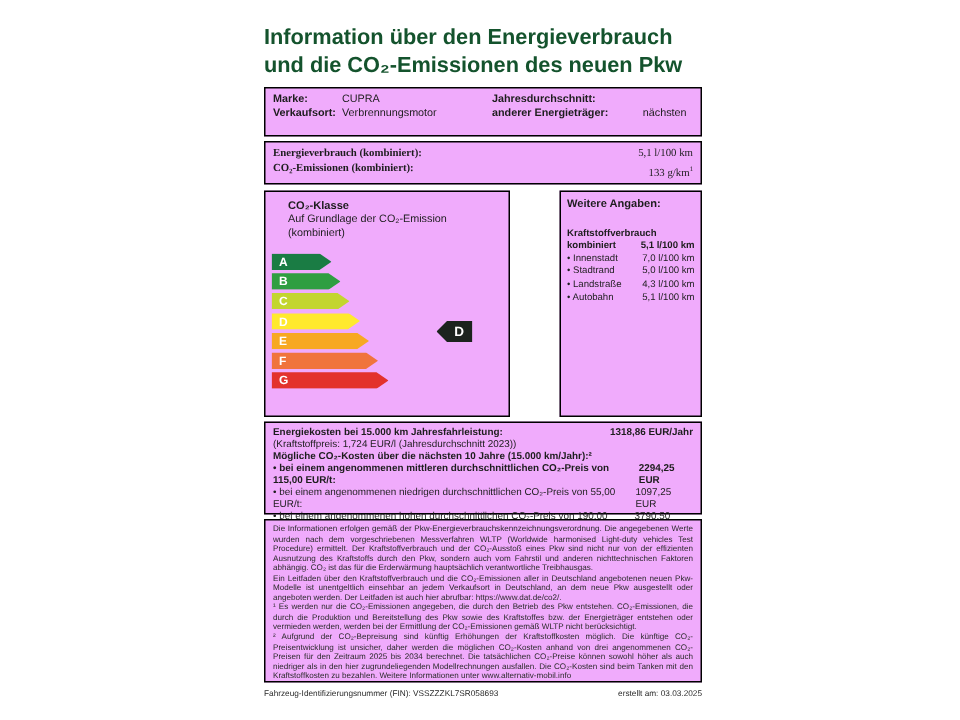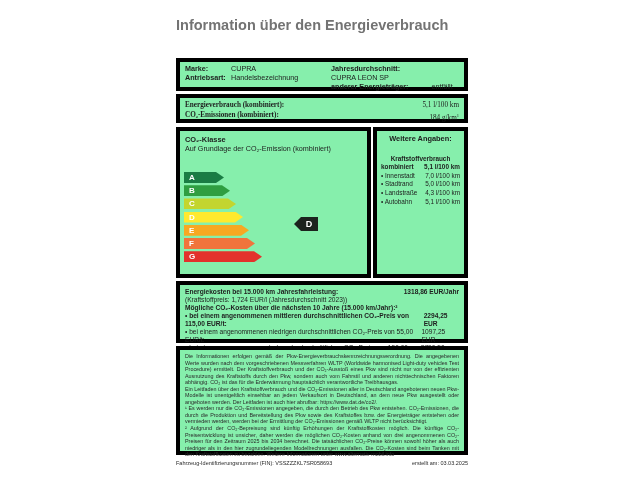--- a/index.html
+++ b/index.html
@@ -1,56 +1,56 @@
 <!DOCTYPE html>
 <html><head>
 <meta charset="utf-8">
 <style>
   * { margin:0; padding:0; box-sizing:border-box; }
   html,body { background:#ffffff; }
   body { font-family:"Liberation Sans", sans-serif; color:#1d1d1d; }
   .sheet { position:relative; width:640px; height:480px; background:#fff; overflow:hidden; }
 
   .title { position:absolute; left:176px; top:16px; width:300px;
-           font-size:14.5px; font-weight:bold; line-height:19px; color:#737373; letter-spacing:0; }
-
-  .box { position:absolute; border:4px solid #000000; background:#86efac; }
+           font-size:14.5px; font-weight:bold; line-height:19px; color:#14532d; letter-spacing:0; }
+
+  .box { position:absolute; border:1px solid #000000; background:#f0abfc; }
 
   
   .box1 { left:176px; top:58px; width:292px; height:33px; padding:2px 5px; font-size:7.2px; line-height:9.2px; }
   .b1-grid { display:flex; }
   .b1-left { width:146px; }
   .b1-right { flex:1; }
   .kv { display:flex; }
   .kv .k { font-weight:bold; width:46px; flex:none; }
   .b1-right .k2 { font-weight:bold; }
   .italic { font-style:italic; }
   .b1-right .inline-k { font-weight:bold; margin-right:23px; }
 
   
   .box2 { left:176px; top:94px; width:292px; height:29px; padding:3px 5px; font-size:7.2px; line-height:9.6px;font-family:Liberation Serif, serif; }
   .row-lr { display:flex; justify-content:space-between; }
   .row-lr .lbl { font-weight:bold; }
   sup { font-size:4.5px; }
 
   
-  .box3 { left:176px; top:127px; width:195px; height:151px; padding:4px 5px; }
+  .box3 { left:176px; top:127px; width:164px; height:151px; padding:4px 15px; }
   .box3 .hd { font-size:7.4px; font-weight:bold; line-height:9px; }
   .box3 .sub { font-size:7.2px; line-height:9px; }
   .bars { position:absolute; left:4px; top:41px; }
   .bar { height:11px; margin-bottom:2.2px; display:flex; align-items:center;
          clip-path: polygon(0 0, calc(100% - 8px) 0, 100% 50%, calc(100% - 8px) 100%, 0 100%); }
   .bar span { color:#fff; font-weight:bold; font-size:8px; padding-left:5px; line-height:11px; }
   .rating { position:absolute; left:114px; top:86px; width:24px; height:14px;
             display:flex; align-items:center; justify-content:center;
             clip-path: polygon(0 50%, 7px 0, 100% 0, 100% 100%, 7px 100%); }
   .rating span { color:#fff; font-weight:bold; font-size:9px; padding-left:6px; }
 
   
-  .box3b { left:373px; top:127px; width:95px; height:151px; padding:4px; font-size:6.4px; line-height:8.6px;text-align:center; }
+  .box3b { left:373px; top:127px; width:95px; height:151px; padding:4px; font-size:6.4px; line-height:8.6px; }
   .box3b .hd { font-size:7.4px; font-weight:bold; margin-bottom:11px; }
   .fc-head { font-weight:bold; }
   .fc-row { display:flex; justify-content:space-between; }
   .fc-row.bold { font-weight:bold; }
 
   
   .box4 { left:176px; top:281px; width:292px; height:62px; padding:2.5px 5px; font-size:6.6px; line-height:8.1px; }
   .cost-row { display:flex; justify-content:space-between; }
   .cost-row.bold { font-weight:bold; }
 
@@ -62,52 +62,52 @@
   .footer { position:absolute; left:176px; top:460px; width:292px; display:flex;
             justify-content:space-between; font-size:5.5px; color:#2a2a2a; }
 </style>
 </head>
 <body>
 
 <div class="sheet">
 
   <div class="title">
     <div>Information über den Energieverbrauch</div>
+    <div>und die CO₂-Emissionen des neuen Pkw</div>
   </div>
 
   <div class="box box1">
     <div class="b1-grid">
       <div class="b1-left">
         <div class="kv">
           <span class="k">Marke:</span>
           <span>CUPRA</span>
         </div>
         <div class="kv">
-          <span class="k">Antriebsart:</span>
-          <span>Handelsbezeichnung</span>
+          <span class="k">Verkaufsort:</span>
+          <span>Verbrennungsmotor</span>
         </div>
       </div>
       <div class="b1-right">
         <div class="k2">Jahresdurchschnitt:</div>
-        <div>CUPRA LEON SP</div>
         <div>
-          <span class="inline-k">anderer Energieträger:</span><span>entfällt</span>
+          <span class="inline-k">anderer Energieträger:</span><span>nächsten</span>
         </div>
       </div>
     </div>
   </div>
 
   <div class="box box2">
     <div class="row-lr">
       <span class="lbl">Energieverbrauch (kombiniert):</span>
       <span>5,1 l/100 km</span>
     </div>
     <div class="row-lr">
       <span class="lbl">CO₂-Emissionen (kombiniert):</span>
-      <span><span>184 g/km</span><sup>1</sup></span>
+      <span><span>133 g/km</span><sup>1</sup></span>
     </div>
   </div>
 
   <div class="box box3">
     <div class="hd">CO₂-Klasse</div>
     <div class="sub">Auf Grundlage der CO₂-Emission (kombiniert)</div>
     <div class="bars">
       <div class="bar" style="background: rgb(26, 124, 68); width: 40px;">
           <span>A</span>
         </div>

